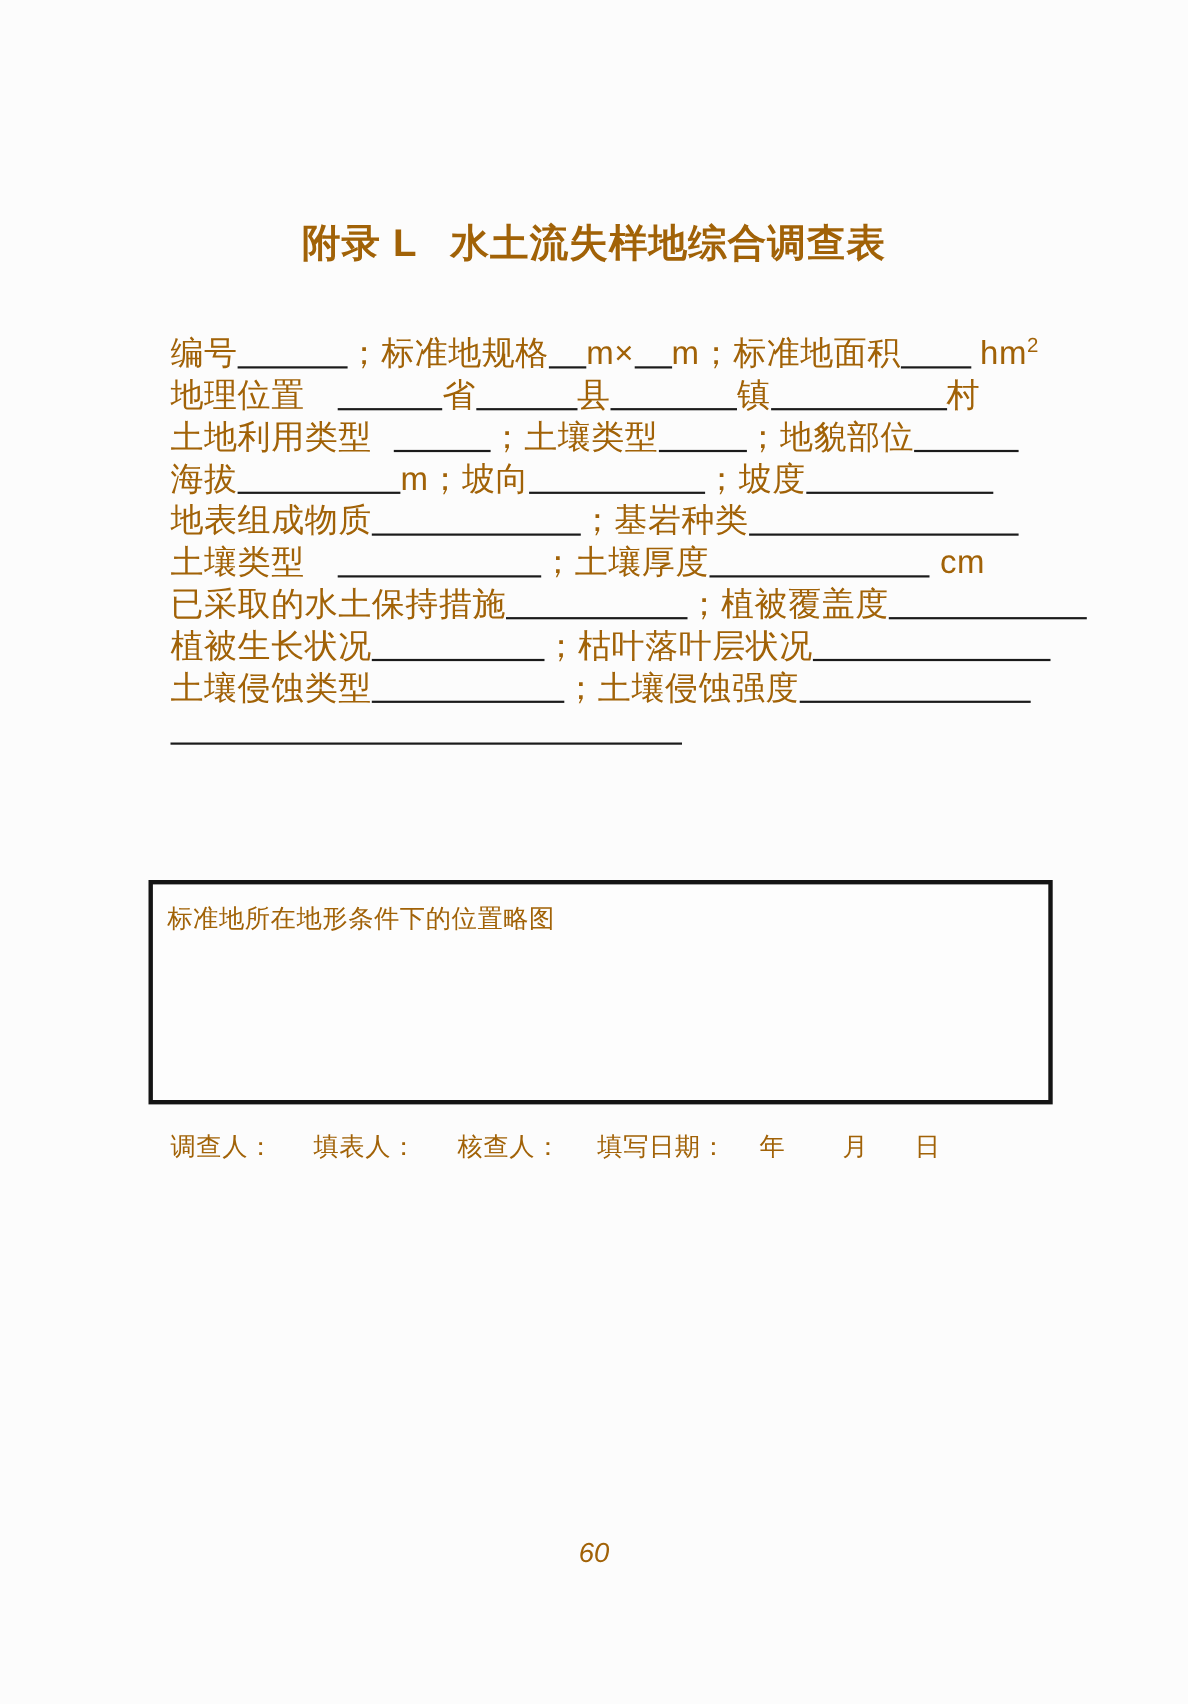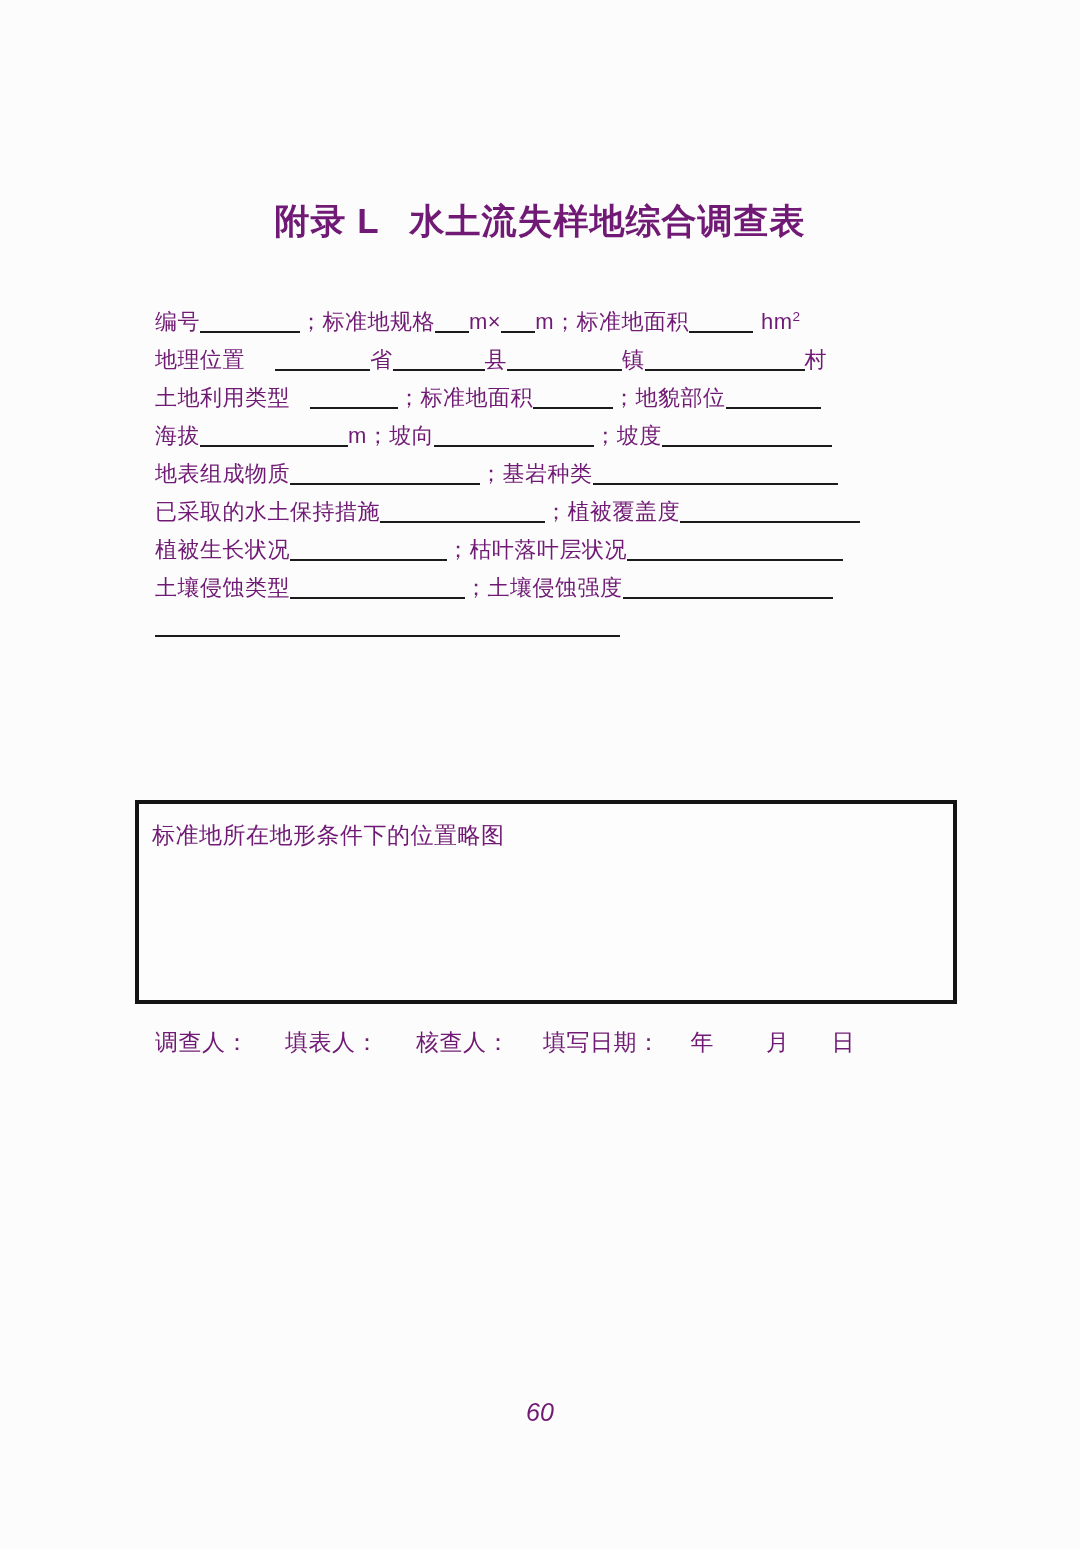--- a/index.html
+++ b/index.html
@@ -1,32 +1,32 @@
 <!DOCTYPE html>
 <html><head>
 <meta charset="utf-8">
 <style>
   html,body{margin:0;padding:0;}
   .page{
     position:relative;
     width:1080px;height:1549px;
     background:#fcfcfc;
-    color:#701a75;
+    color:#a16207;
     font-family:"Liberation Sans","DejaVu Sans",sans-serif;
     overflow:hidden;
   }
   .title{
     position:absolute;top:198px;left:0;width:100%;
     text-align:center;font-size:35px;font-weight:bold;
     letter-spacing:1px;white-space:nowrap;
   }
   .title .appendix{margin-right:30px;}
   .form-lines{
     position:absolute;left:155px;top:303px;width:740px;
-    font-size:22px;
+    font-size:30px;
   }
   .form-line{
     height:38px;line-height:38px;white-space:nowrap;
   }
   .seg-text{display:inline-block;letter-spacing:0.5px;}
   .blank{
     display:inline-block;height:2px;background:#1b1b1b;
     vertical-align:-4px;
   }
   .gap{display:inline-block;height:1px;}
@@ -56,23 +56,24 @@
 
 <div class="page">
 
   <div class="title">
     <span class="appendix">附录 L</span><span>水土流失样地综合调查表</span>
   </div>
 
   <div class="form-lines">
       <div class="form-line"><span class="seg-text">编号</span><span class="blank" style="width: 100px;"></span><span class="seg-text">；标准地规格</span><span class="blank" style="width: 34px;"></span><span class="seg-text">m×</span><span class="blank" style="width: 34px;"></span><span class="seg-text">m；标准地面积</span><span class="blank" style="width: 64px;"></span><span class="gap" style="width: 8px;"></span><span class="seg-text">hm<sup>2</sup></span></div>
       <div class="form-line"><span class="seg-text">地理位置</span><span class="gap" style="width: 30px;"></span><span class="blank" style="width: 95px;"></span><span class="seg-text">省</span><span class="blank" style="width: 92px;"></span><span class="seg-text">县</span><span class="blank" style="width: 115px;"></span><span class="seg-text">镇</span><span class="blank" style="width: 160px;"></span><span class="seg-text">村</span></div>
-      <div class="form-line"><span class="seg-text">土地利用类型</span><span class="gap" style="width: 20px;"></span><span class="blank" style="width: 88px;"></span><span class="seg-text">；标准地面积</span><span class="blank" style="width: 80px;"></span><span class="seg-text">；地貌部位</span><span class="blank" style="width: 95px;"></span></div>
+      <div class="form-line"><span class="seg-text">土地利用类型</span><span class="gap" style="width: 20px;"></span><span class="blank" style="width: 88px;"></span><span class="seg-text">；土壤类型</span><span class="blank" style="width: 80px;"></span><span class="seg-text">；地貌部位</span><span class="blank" style="width: 95px;"></span></div>
       <div class="form-line"><span class="seg-text">海拔</span><span class="blank" style="width: 148px;"></span><span class="seg-text">m；坡向</span><span class="blank" style="width: 160px;"></span><span class="seg-text">；坡度</span><span class="blank" style="width: 170px;"></span></div>
       <div class="form-line"><span class="seg-text">地表组成物质</span><span class="blank" style="width: 190px;"></span><span class="seg-text">；基岩种类</span><span class="blank" style="width: 245px;"></span></div>
+      <div class="form-line"><span class="seg-text">土壤类型</span><span class="gap" style="width: 30px;"></span><span class="blank" style="width: 185px;"></span><span class="seg-text">；土壤厚度</span><span class="blank" style="width: 200px;"></span><span class="gap" style="width: 10px;"></span><span class="seg-text">cm</span></div>
       <div class="form-line"><span class="seg-text">已采取的水土保持措施</span><span class="blank" style="width: 165px;"></span><span class="seg-text">；植被覆盖度</span><span class="blank" style="width: 180px;"></span></div>
       <div class="form-line"><span class="seg-text">植被生长状况</span><span class="blank" style="width: 157px;"></span><span class="seg-text">；枯叶落叶层状况</span><span class="blank" style="width: 216px;"></span></div>
       <div class="form-line"><span class="seg-text">土壤侵蚀类型</span><span class="blank" style="width: 175px;"></span><span class="seg-text">；土壤侵蚀强度</span><span class="blank" style="width: 210px;"></span></div>
       <div class="form-line"><span class="blank" style="width: 465px;"></span></div>
     </div>
 
   <div class="sketch-box">
     <div class="sketch-box-label">标准地所在地形条件下的位置略图</div>
   </div>
 

